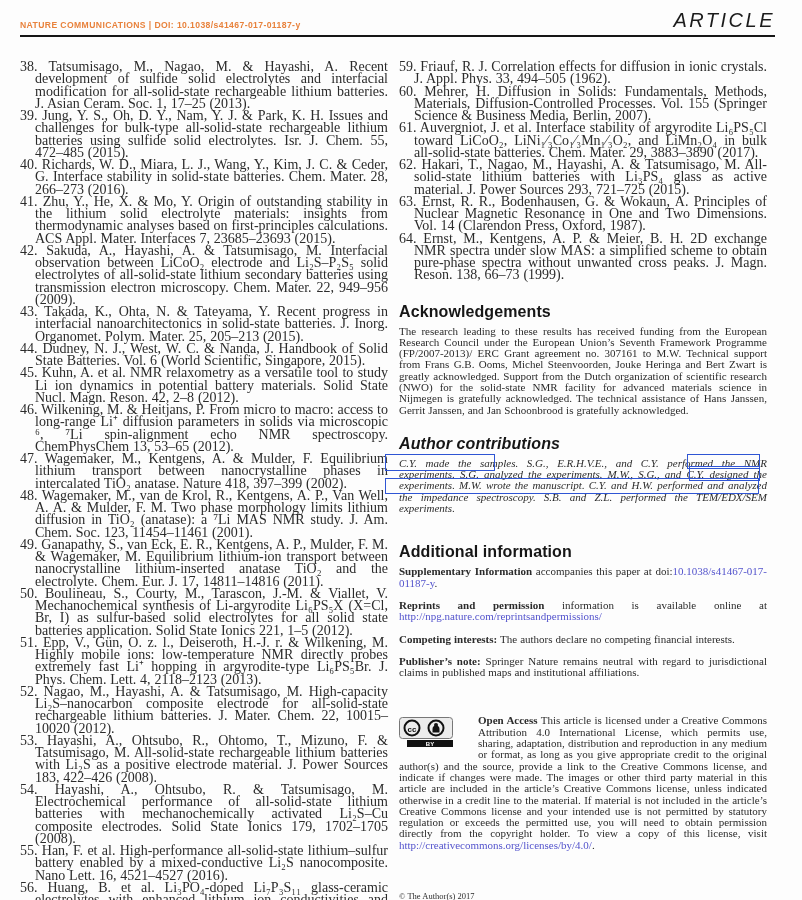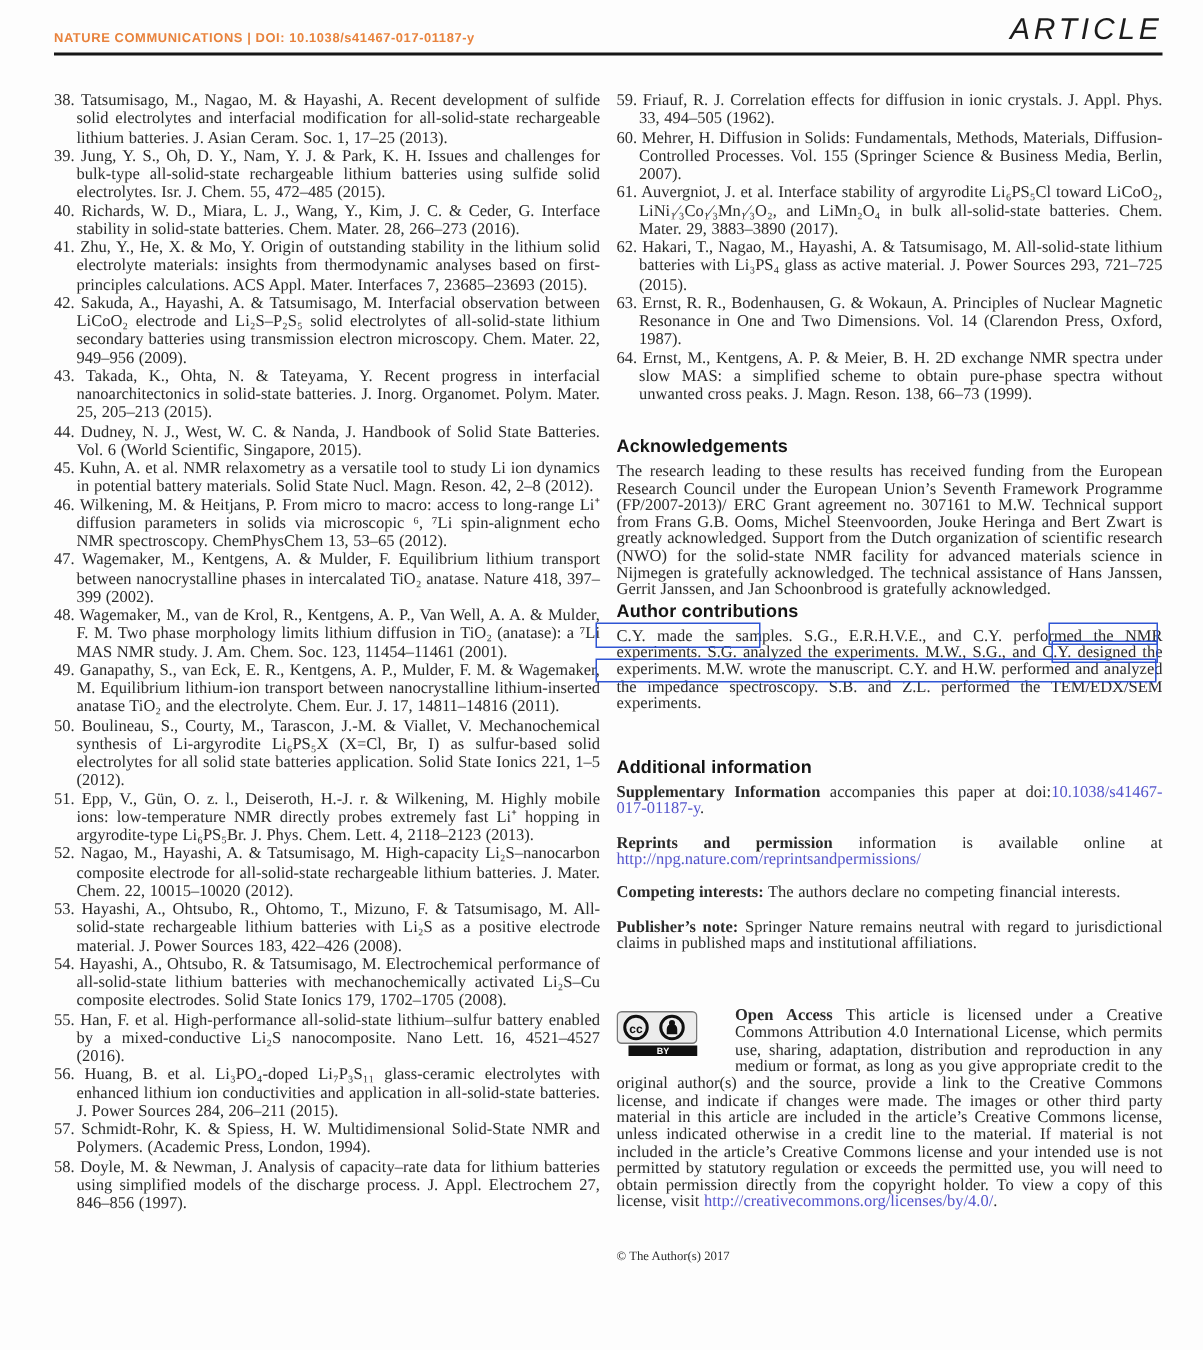--- a/index.html
+++ b/index.html
@@ -5,21 +5,21 @@
   html,body{margin:0;padding:0;background:#e9e9e9;}
   .page{
     position:relative;
     width:802px;height:900px;
     margin:0 auto;
     background:#fdfdfd;
     font-family:"Liberation Serif", serif;
     color:#2b2b2b;
     overflow:hidden;
     box-sizing:border-box;
-    padding:10px 27px 0 36px;
+    padding:10px 27px 0 20px;
   }
   
   .header{
     display:flex;justify-content:space-between;align-items:flex-end;
     border-bottom:2.5px solid #161616;
     padding-bottom:5px;
   }
   .journal-line{
     font-family:"Liberation Sans", sans-serif;
     font-size:8.6px;letter-spacing:.4px;font-weight:bold;
@@ -28,52 +28,52 @@
   .article-label{
     font-family:"Liberation Sans", sans-serif;
     font-size:20px;letter-spacing:2.5px;font-weight:400;
     color:#1c1c1c;line-height:1;font-style:italic;
   }
   
   .columns{display:flex;gap:11px;margin-top:24px;}
   .col{width:368px;}
   
   .ref{
-    font-size:11px;line-height:12.25px;
+    font-size:14px;line-height:12.25px;
     text-align:justify;
     padding-left:15px;text-indent:-15px;
     word-spacing:.3px;
   }
   
   .sec-heading{
     font-family:"Liberation Sans", sans-serif;
-    font-weight:bold;font-size:12px;color:#161616;
+    font-weight:bold;font-size:16px;color:#161616;
     margin:0 0 5px 0;letter-spacing:.1px;
   }
   .ack-block{margin-top:21px;}
   .body-par{
     font-size:11px;line-height:11.3px;text-align:justify;margin:0;
     word-spacing:.3px;
   }
-  .ac-block{}
+  .ac-block{margin-top:19px;font-style:italic;}
   .ac-wrap{position:relative;}
   .ann-box{
     position:absolute;border:1.5px solid #2f55d4;
     pointer-events:none;box-sizing:border-box;
   }
   .ai-block{margin-top:29px;}
   .ai-par{margin-top:11px;}
   .lead-bold{font-weight:bold;}
   a.link{color:#5353cc;text-decoration:none;cursor:pointer;}
   
   .oa-block{margin-top:37px;}
   .cc-badge{
     float:left;width:54px;height:30px;margin:2px 25px 2px 0;
   }
-  .copyright{margin-top:24px;font-size:8.5px;}
+  .copyright{margin-top:40px;font-size:8.5px;}
 </style>
 </head>
 <body>
 
 <div class="page">
 
   <div class="header">
     <span class="journal-line">NATURE COMMUNICATIONS | DOI: 10.1038/s41467-017-01187-y</span>
     <span class="article-label">ARTICLE</span>
   </div>

